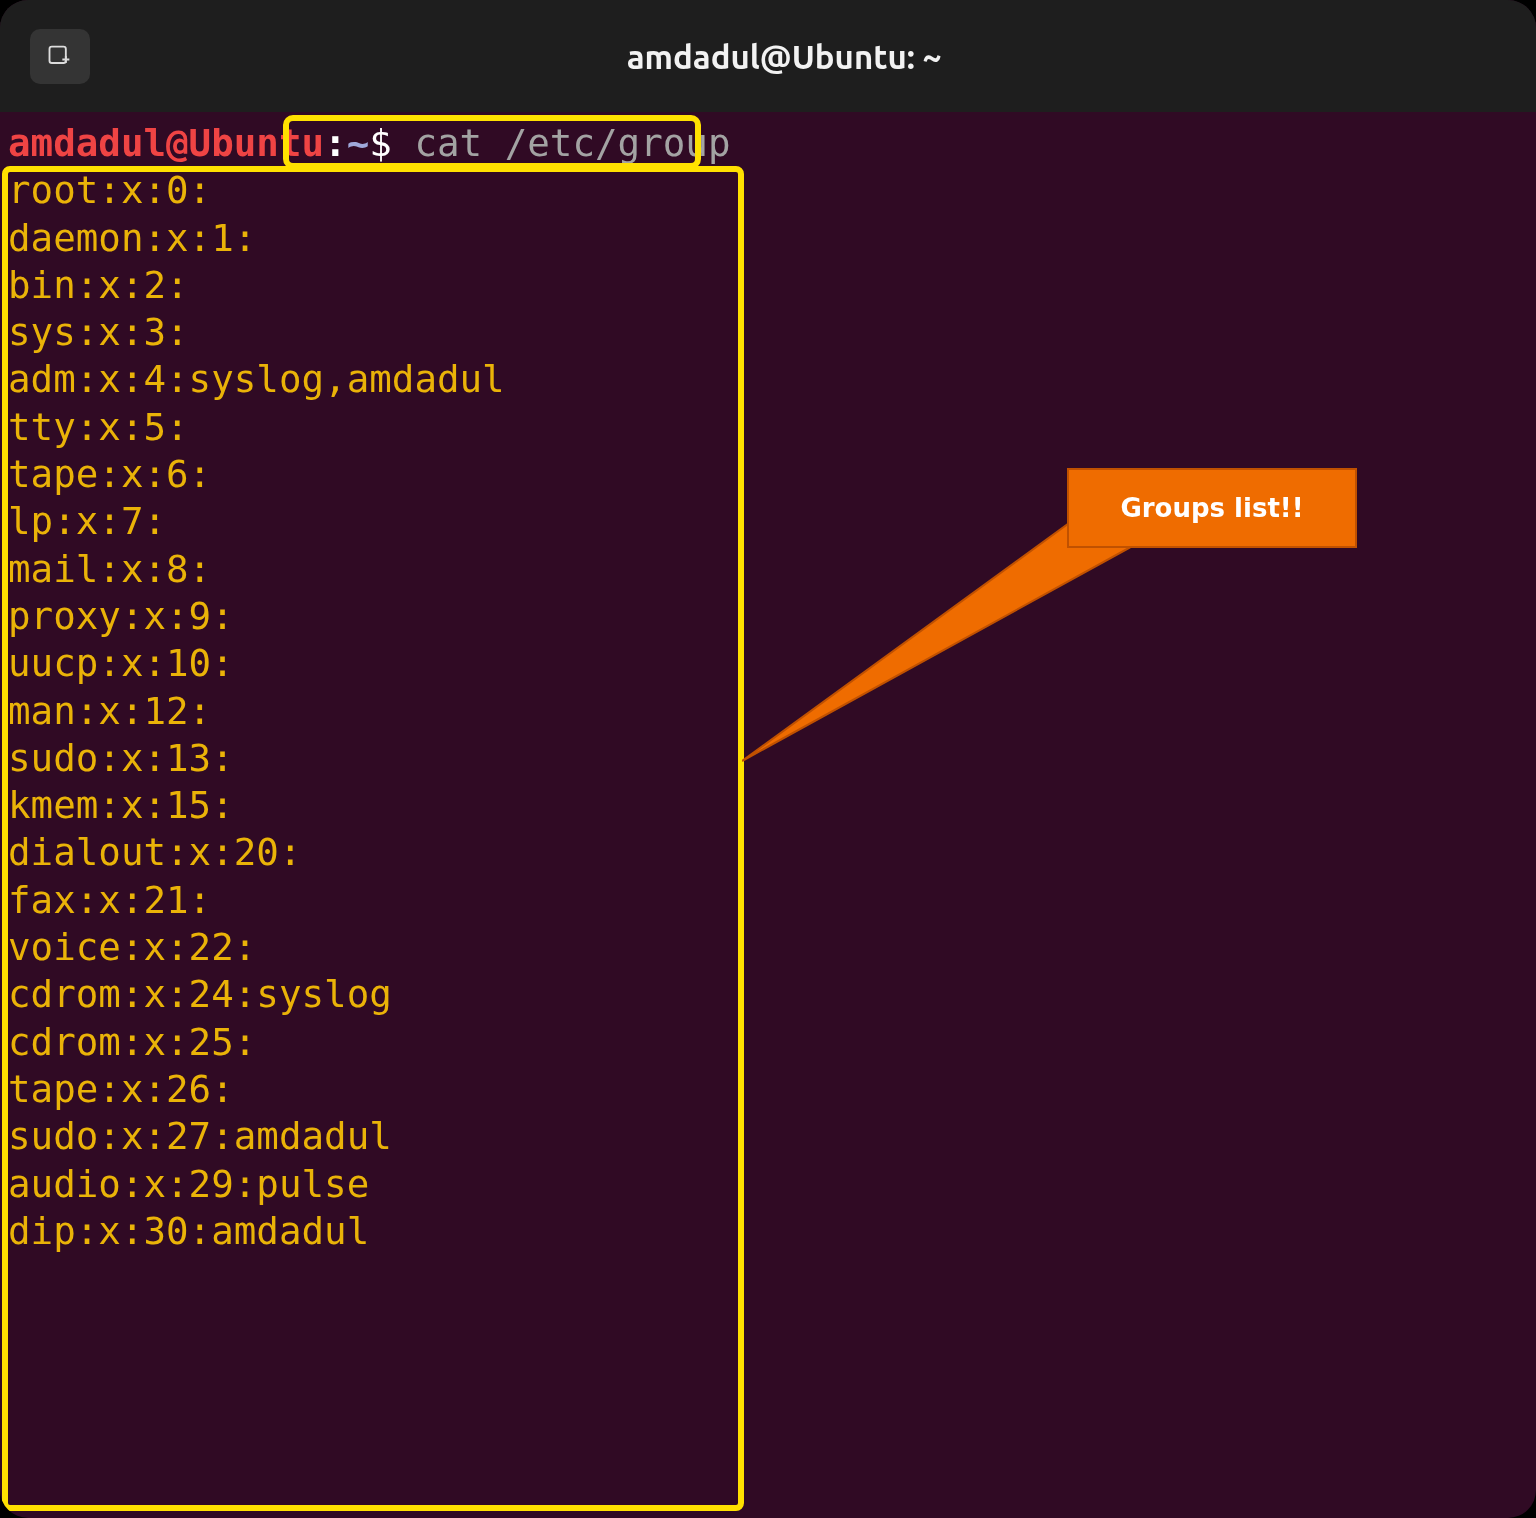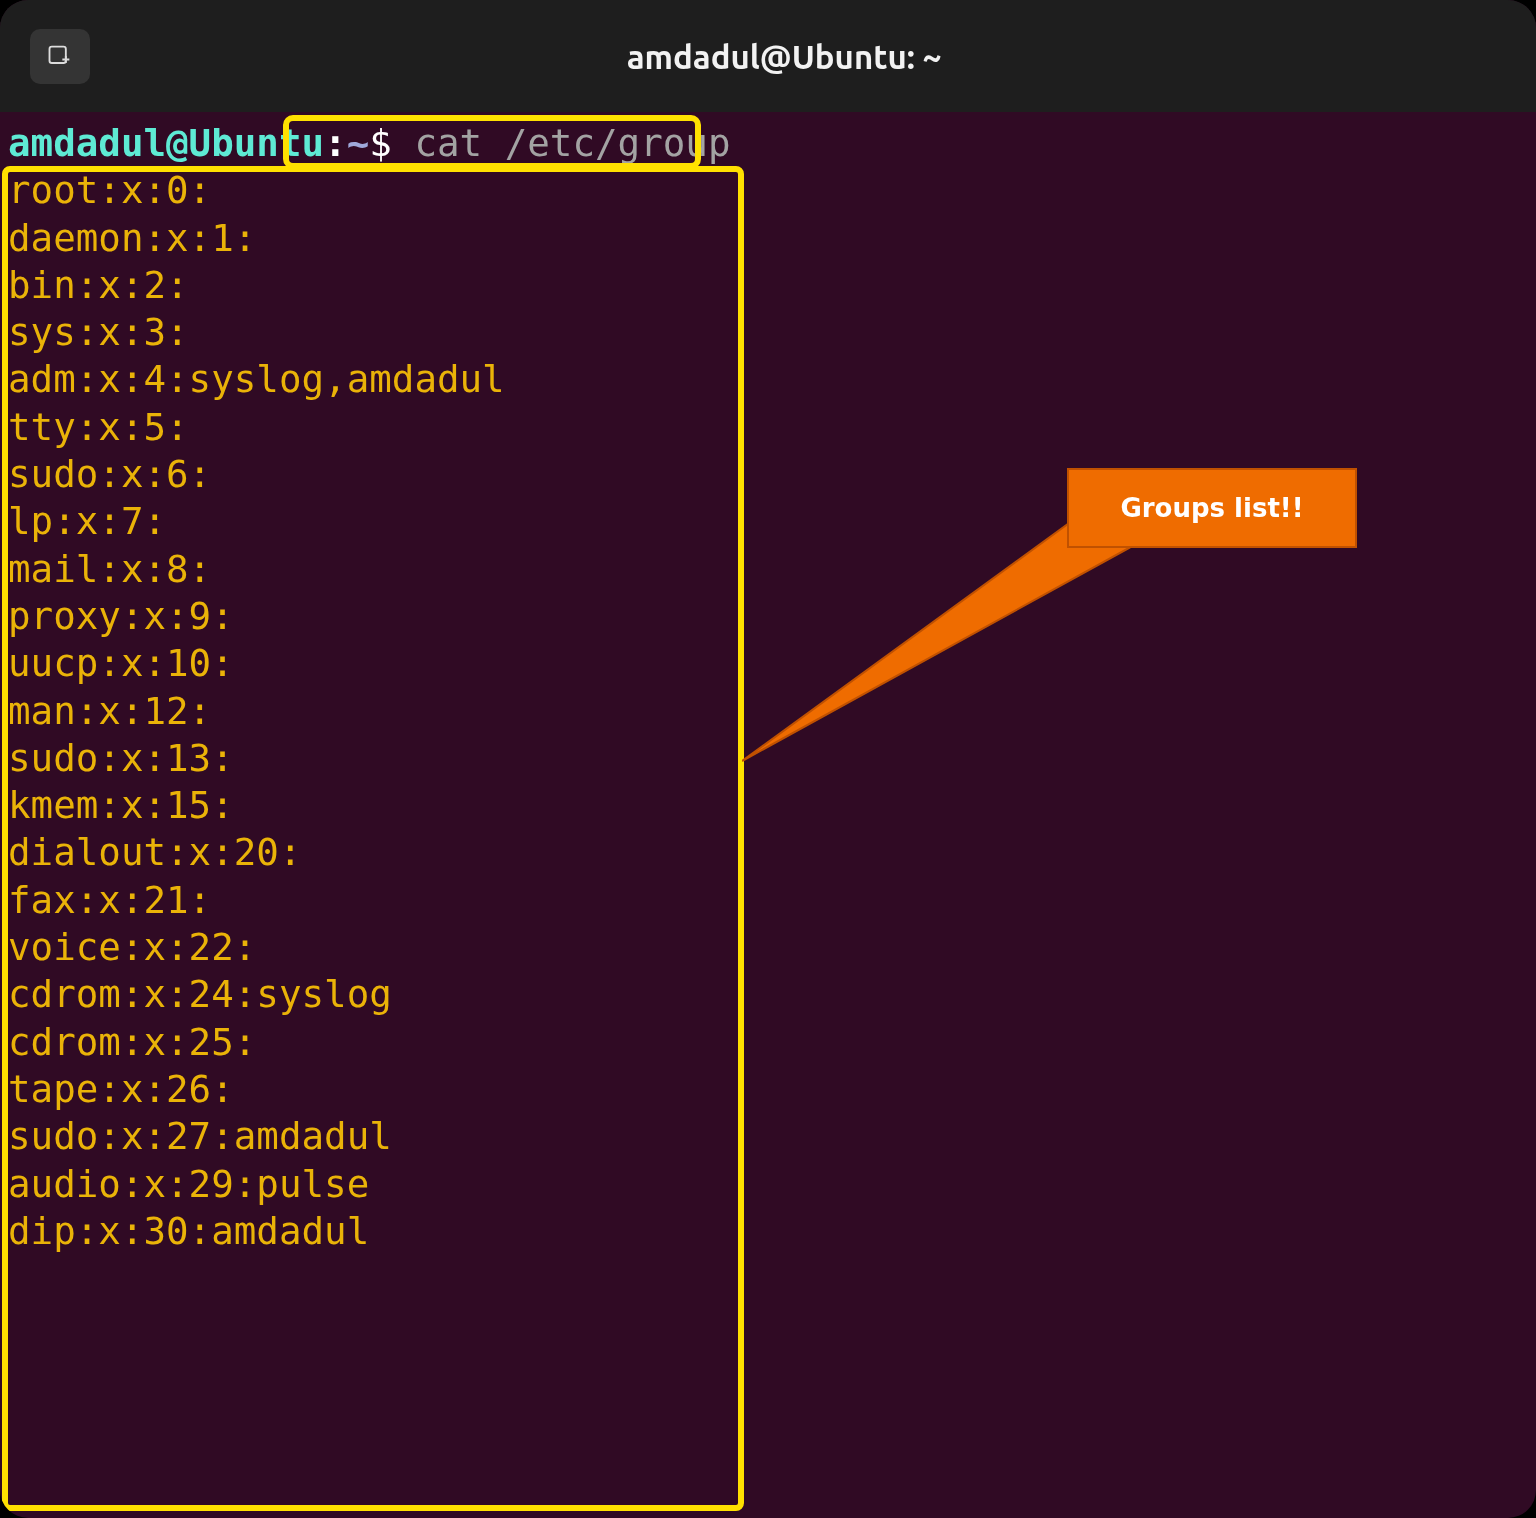--- a/index.html
+++ b/index.html
@@ -42,21 +42,21 @@
   }
   .term{
     position:absolute;
     left:0;right:0;top:112px;bottom:0;
     padding:8px 0 0 8px;
     font-size:37.5px;
     line-height:47.3px;
     color:#ffffff;
     white-space:pre;
   }
-  .prompt-user{color:#5eead4;font-weight:bold;}
+  .prompt-user{color:#ef4444;font-weight:bold;}
   .prompt-colon{color:#ffffff;font-weight:bold;}
   .prompt-path{color:#9fa8da;font-weight:bold;}
   .prompt-dollar{color:#ffffff;}
   .cmd-text{color:#a3a3a3;}
   .out-line{color:#eab308;}
   
   .annot-cmd{
     position:absolute;
     border:6px solid #ffe100;
     border-radius:10px;
@@ -112,21 +112,21 @@
     <div class="win-title">amdadul@Ubuntu: ~</div>
   </div>
 
   <div class="term"><span class="prompt-user">amdadul@Ubuntu</span><span class="prompt-colon">:</span><span class="prompt-path">~</span><span class="prompt-dollar">$</span> <span class="cmd-text">cat /etc/group</span>
 <span id="output-block"><span class="out-line">root:x:0:</span>
 <span class="out-line">daemon:x:1:</span>
 <span class="out-line">bin:x:2:</span>
 <span class="out-line">sys:x:3:</span>
 <span class="out-line">adm:x:4:syslog,amdadul</span>
 <span class="out-line">tty:x:5:</span>
-<span class="out-line">sudo:x:6:</span>
+<span class="out-line">tape:x:6:</span>
 <span class="out-line">lp:x:7:</span>
 <span class="out-line">mail:x:8:</span>
 <span class="out-line">proxy:x:9:</span>
 <span class="out-line">uucp:x:10:</span>
 <span class="out-line">man:x:12:</span>
 <span class="out-line">sudo:x:13:</span>
 <span class="out-line">kmem:x:15:</span>
 <span class="out-line">dialout:x:20:</span>
 <span class="out-line">fax:x:21:</span>
 <span class="out-line">voice:x:22:</span>

